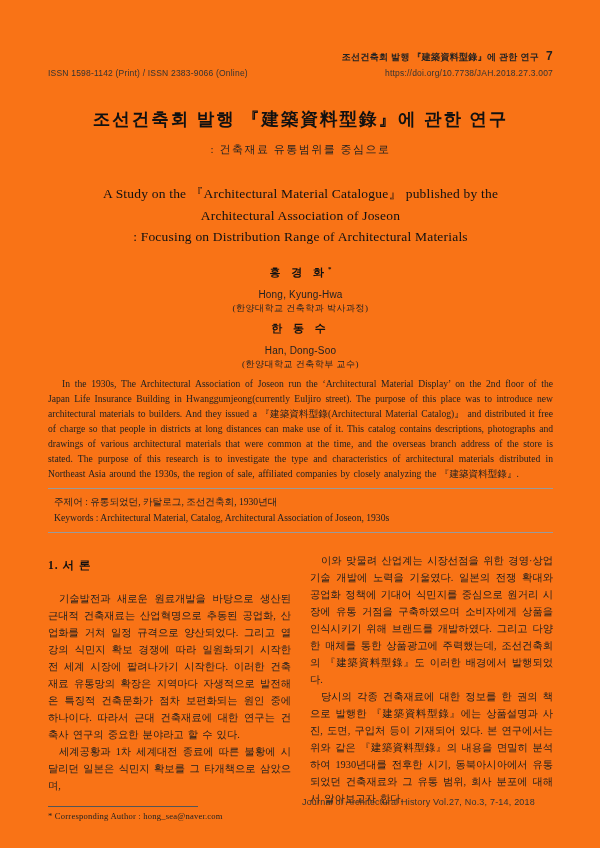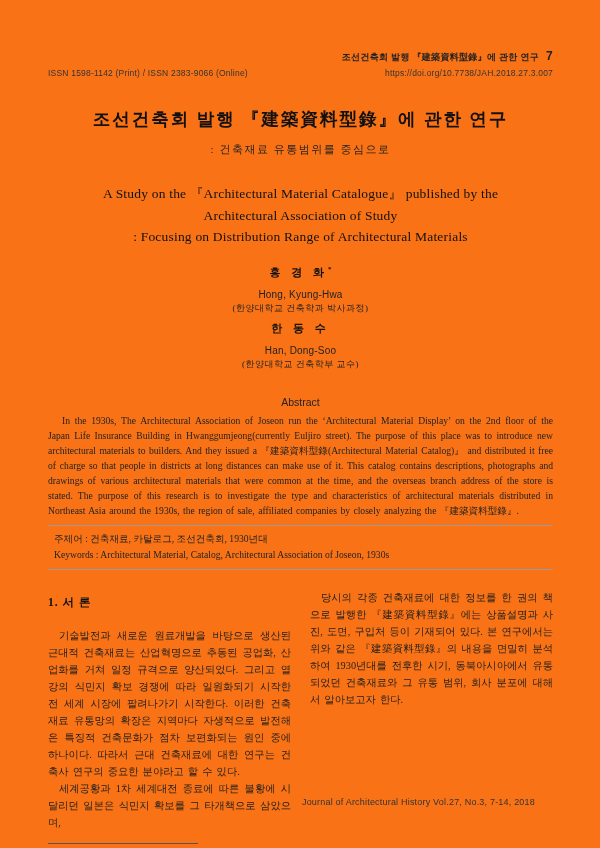--- a/index.html
+++ b/index.html
@@ -120,52 +120,52 @@
     </div>
     <div class="meta-row">
       <span>ISSN 1598-1142 (Print) / ISSN 2383-9066 (Online)</span>
       <span class="doi">https://doi.org/10.7738/JAH.2018.27.3.007</span>
     </div>
 
     <div class="title-ko">조선건축회 발행 『建築資料型錄』에 관한 연구</div>
     <div class="title-sub">: 건축재료 유통범위를 중심으로</div>
     <div class="title-en">
       <div>A Study on the 『Architectural Material Catalogue』 published by the</div>
-      <div>Architectural Association of Study</div>
+      <div>Architectural Association of Joseon</div>
       <div>: Focusing on Distribution Range of Architectural Materials</div>
     </div>
 
     <div class="authors">
       <div class="author-block">
         <div class="author-name-ko"><span>홍 경 화</span><sup>*</sup></div>
         <div class="author-name-en">Hong, Kyung-Hwa</div>
         <div class="author-affil">(한양대학교 건축학과 박사과정)</div>
       </div>
       <div class="author-block">
         <div class="author-name-ko"><span>한 동 수</span><sup></sup></div>
         <div class="author-name-en">Han, Dong-Soo</div>
         <div class="author-affil">(한양대학교 건축학부 교수)</div>
       </div>
     </div>
 
-    <div class="abstract-heading">Abstract</div>
     <div class="abstract-text">In the 1930s, The Architectural Association of Joseon run the ‘Architectural Material Display’ on the 2nd floor of the Japan Life Insurance Building in Hwanggumjeong(currently Euljiro street). The purpose of this place was to introduce new architectural materials to builders. And they issued a 『建築資料型錄(Architectural Material Catalog)』 and distributed it free of charge so that people in districts at long distances can make use of it. This catalog contains descriptions, photographs and drawings of various architectural materials that were common at the time, and the overseas branch address of the store is stated. The purpose of this research is to investigate the type and characteristics of architectural materials distributed in Northeast Asia around the 1930s, the region of sale, affiliated companies by closely analyzing the 『建築資料型錄』.</div>
 
     <div class="keywords-box">
-      <div>주제어 : 건축재료, 카탈로그, 조선건축회, 1930년대</div>
+      <div>주제어 : 유통되었던, 카탈로그, 조선건축회, 1930년대</div>
       <div>Keywords : Architectural Material, Catalog, Architectural Association of Joseon, 1930s</div>
     </div>
 
     <div class="columns">
       <div class="col">
         <div class="section-heading">1. 서 론</div>
         <div class="body-par">기술발전과 새로운 원료개발을 바탕으로 생산된 근대적 건축재료는 산업혁명으로 추동된 공업화, 산업화를 거쳐 일정 규격으로 양산되었다. 그리고 열강의 식민지 확보 경쟁에 따라 일원화되기 시작한 전 세계 시장에 팔려나가기 시작한다. 이러한 건축재료 유통망의 확장은 지역마다 자생적으로 발전해온 특징적 건축문화가 점차 보편화되는 원인 중에 하나이다. 따라서 근대 건축재료에 대한 연구는 건축사 연구의 중요한 분야라고 할 수 있다.</div>
         <div class="body-par">세계공황과 1차 세계대전 종료에 따른 불황에 시달리던 일본은 식민지 확보를 그 타개책으로 삼았으며,</div>
       </div>
       <div class="col">
+        <div class="body-par">이와 맞물려 산업계는 시장선점을 위한 경영·상업기술 개발에 노력을 기울였다. 일본의 전쟁 확대와 공업화 정책에 기대어 식민지를 중심으로 원거리 시장에 유통 거점을 구축하였으며 소비자에게 상품을 인식시키기 위해 브랜드를 개발하였다. 그리고 다양한 매체를 통한 상품광고에 주력했는데, 조선건축회의 『建築資料型錄』도 이러한 배경에서 발행되었다.</div>
         <div class="body-par">당시의 각종 건축재료에 대한 정보를 한 권의 책으로 발행한 『建築資料型錄』에는 상품설명과 사진, 도면, 구입처 등이 기재되어 있다. 본 연구에서는 위와 같은 『建築資料型錄』의 내용을 면밀히 분석하여 1930년대를 전후한 시기, 동북아시아에서 유통되었던 건축재료와 그 유통 범위, 회사 분포에 대해서 알아보고자 한다.</div>
       </div>
       <div class="footnote">
         <div class="footnote-rule"></div>
         <div class="footnote-text">* Corresponding Author : hong_sea@naver.com</div>
       </div>
     </div>
 
   </div>
 

